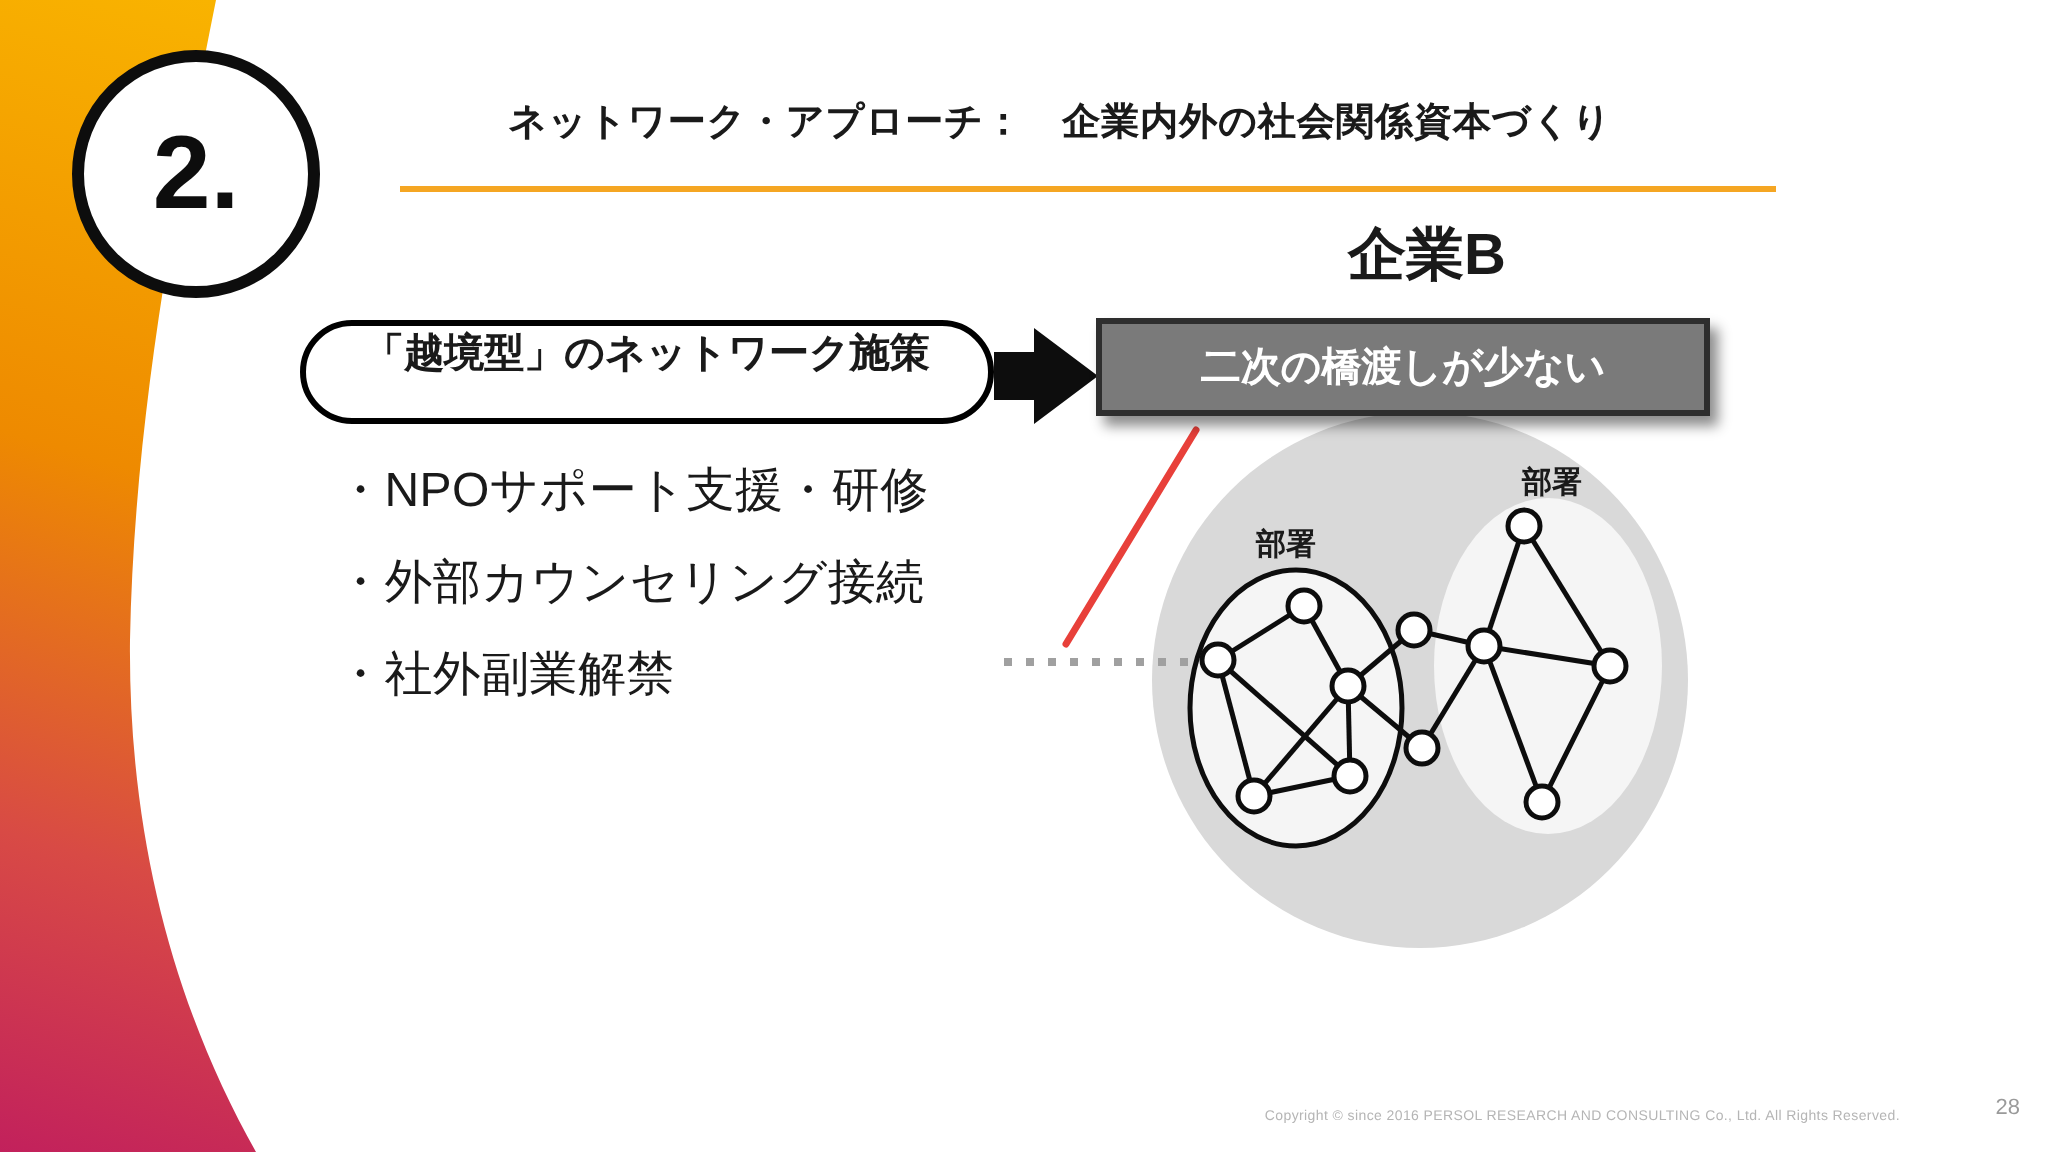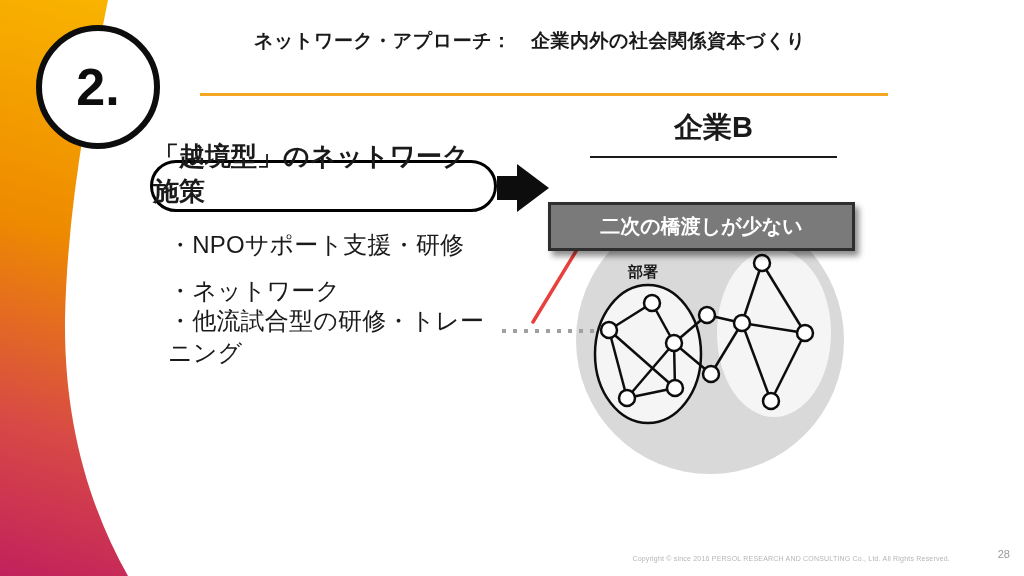--- a/index.html
+++ b/index.html
@@ -17,38 +17,38 @@
   
   .badge{
     left:36px;top:25px;width:112px;height:112px;
     background:#ffffff;border:6px solid #0d0d0d;border-radius:50%;
     display:flex;align-items:center;justify-content:center;
     font-size:52px;font-weight:bold;color:#0d0d0d;z-index:2;
   }
 
   
   .title{
-    left:205px;top:28px;width:650px;text-align:center;
+    left:205px;top:48px;width:650px;text-align:center;
     font-size:19px;font-weight:bold;letter-spacing:.5px;z-index:2;
   }
   .accent-rule{left:200px;top:93px;width:688px;height:3px;z-index:2;}
 
   
   .company{
     left:590px;top:108px;width:247px;text-align:center;
     font-size:29px;font-weight:bold;
-    border-bottom:2px solid #1a1a1a;padding-bottom:8px;z-index:2;
+    border-bottom:2px solid #1a1a1a;padding-bottom:19px;z-index:2;
   }
 
   
   .pill{
     left:150px;top:160px;width:341px;height:46px;
     background:#ffffff;border:3px solid #000000;border-radius:27px;
-    display:flex;align-items:flex-end;justify-content:center;
-    font-size:26px;font-weight:bold;z-index:2;
+    display:flex;align-items:flex-start;justify-content:center;
+    font-size:20px;font-weight:bold;z-index:2;
   }
 
   
   #arrow-svg{left:494px;top:158px;z-index:2;}
 
   
   .finding-box{
     left:548px;top:159px;width:301px;height:43px;
     border:3px solid #2e2e2e;
     display:flex;align-items:center;justify-content:center;
@@ -98,29 +98,29 @@
 <div class="abs company">企業B</div>
 
 <div class="abs pill">
   <span>「越境型」のネットワーク施策</span>
 </div>
 
 <svg id="arrow-svg" class="abs" width="58" height="60" viewBox="0 0 58 60">
   <polygon points="3,18 23,18 23,6 55,30 23,54 23,42 3,42" fill="#0d0d0d"></polygon>
 </svg>
 
-<div class="abs finding-box" style="background: rgb(122, 122, 122); margin-top: 43px;">
+<div class="abs finding-box" style="background: rgb(122, 122, 122);">
   <span>二次の橋渡しが少ない</span>
 </div>
 
 <div class="abs bullets">
   <ul>
     <li>・NPOサポート支援・研修</li>
-    <li>・ネットワーク</li>
-    <li>・他流試合型の研修・トレーニング</li>
+    <li>・外部カウンセリング接続</li>
+    <li>・社外副業解禁</li>
   </ul>
 </div>
 
 <svg id="diagram-svg" class="abs" width="1024" height="576" viewBox="0 0 1024 576">
   <g id="diagram-base">
       <circle cx="710" cy="340" r="134" fill="#d9d9d9"></circle>
     </g>
   <g id="diagram-groups">
       <ellipse cx="648" cy="354" rx="53" ry="69" fill="#f5f5f5" stroke="#0d0d0d" stroke-width="2.5"></ellipse>
       <ellipse cx="774" cy="333" rx="57" ry="84" fill="#f5f5f5" stroke="none" stroke-width="2.5"></ellipse>

